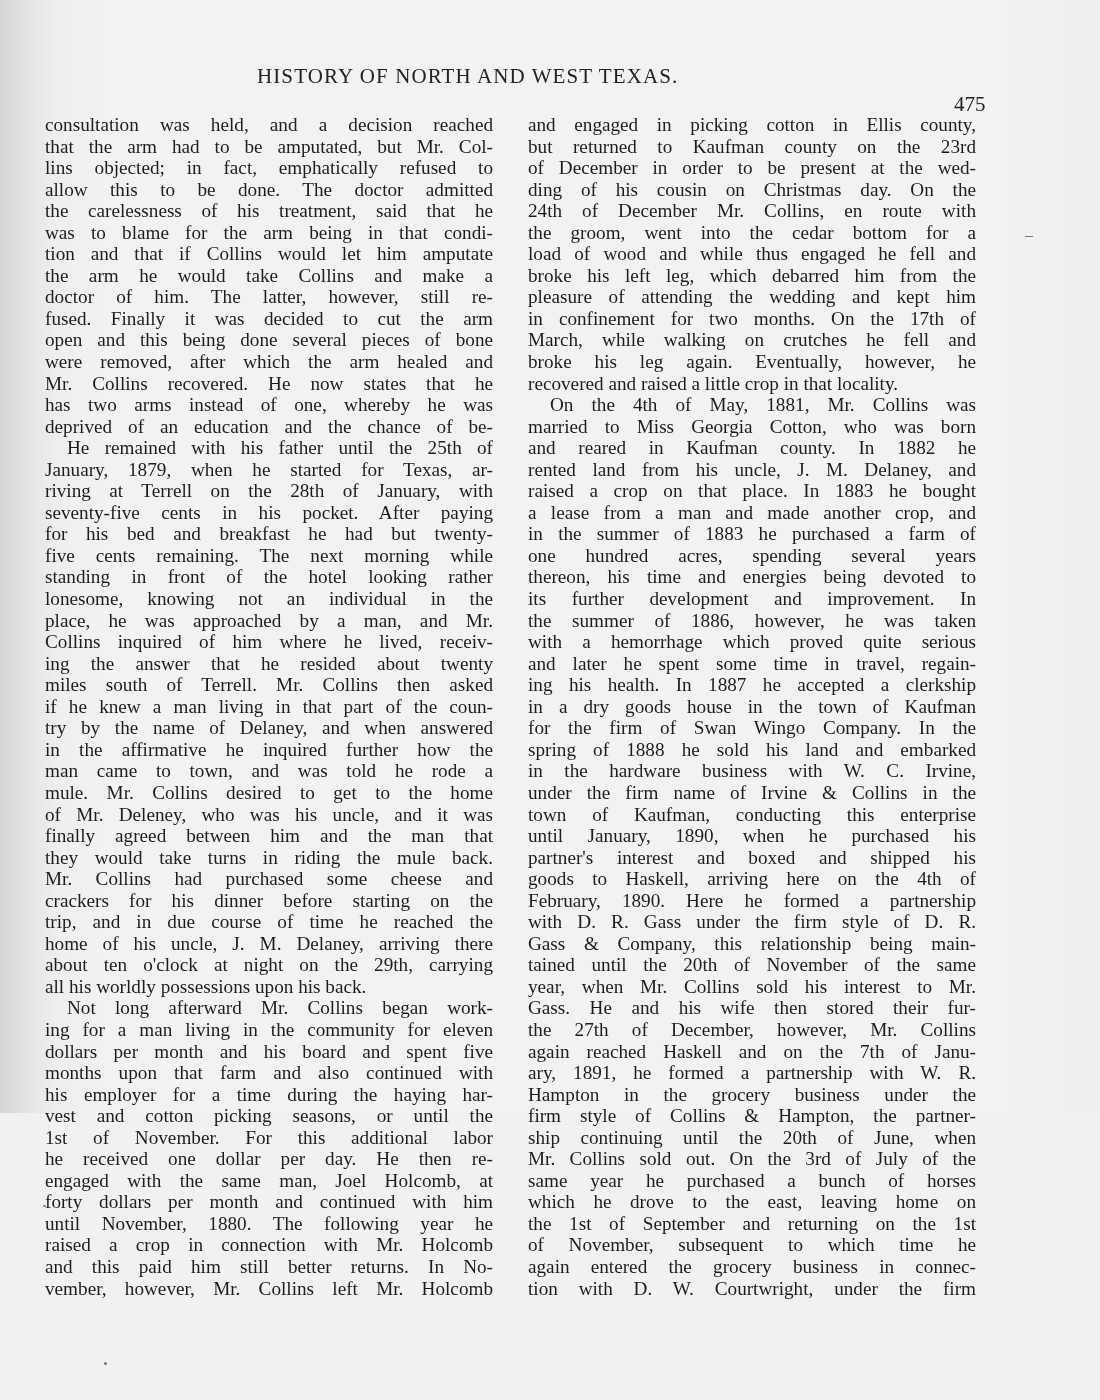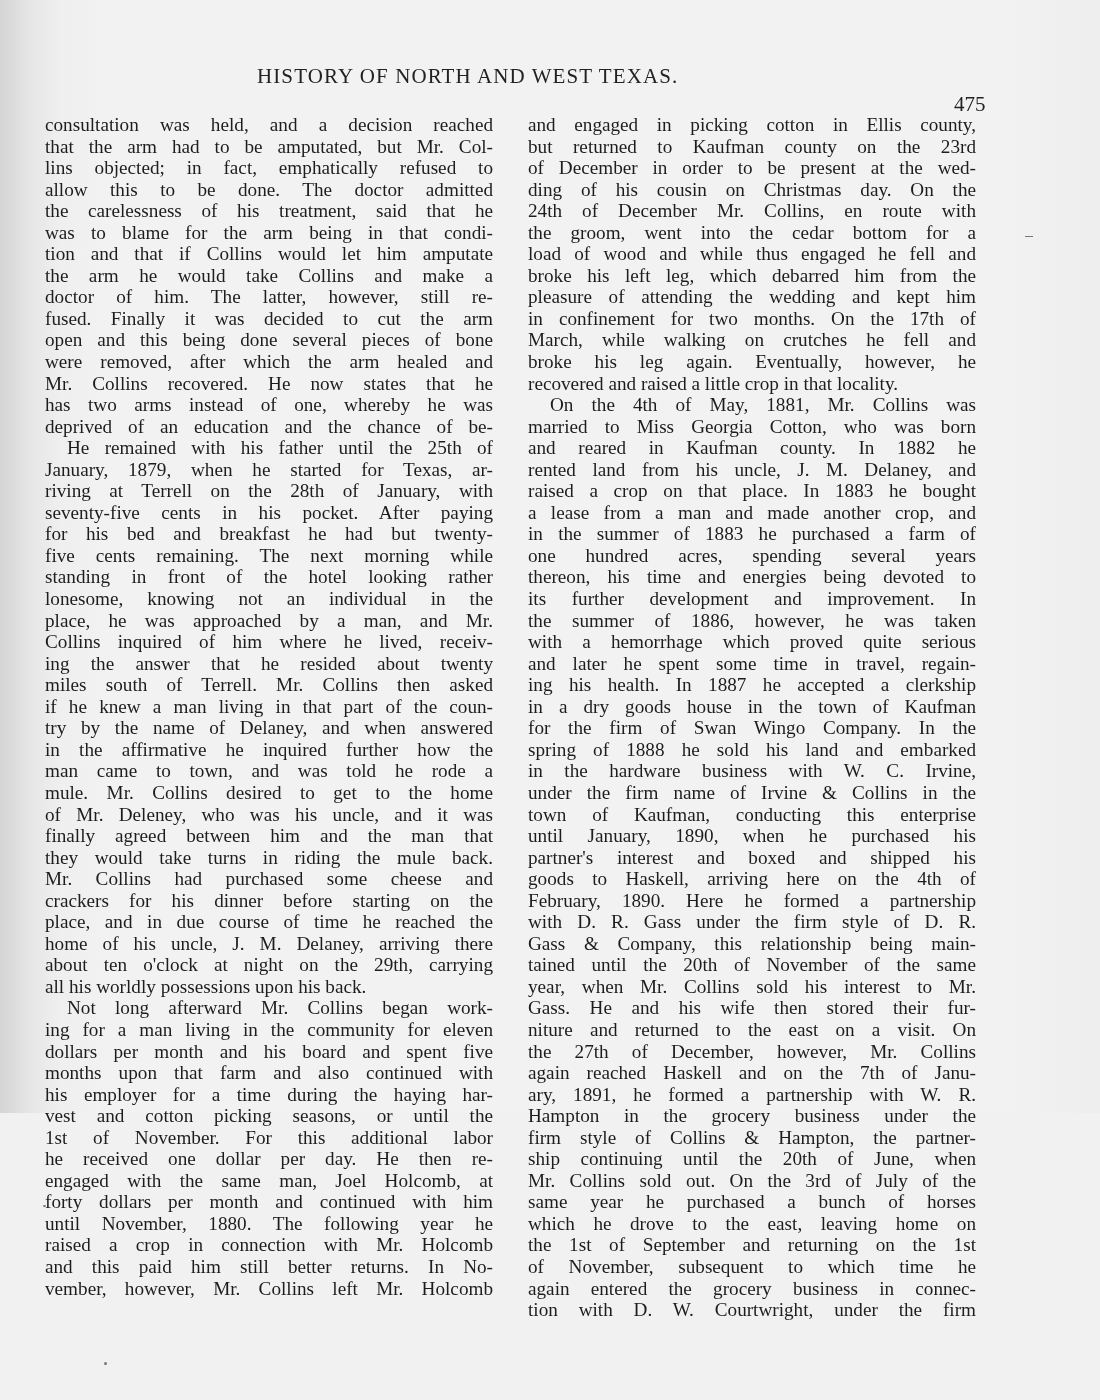--- a/index.html
+++ b/index.html
@@ -108,21 +108,21 @@
       <span class="line">if he knew a man living in that part of the coun-</span>
       <span class="line">try by the name of Delaney, and when answered</span>
       <span class="line">in the affirmative he inquired further how the</span>
       <span class="line">man came to town, and was told he rode a</span>
       <span class="line">mule. Mr. Collins desired to get to the home</span>
       <span class="line">of Mr. Deleney, who was his uncle, and it was</span>
       <span class="line">finally agreed between him and the man that</span>
       <span class="line">they would take turns in riding the mule back.</span>
       <span class="line">Mr. Collins had purchased some cheese and</span>
       <span class="line">crackers for his dinner before starting on the</span>
-      <span class="line">place, and in due course of time he reached the</span>
+      <span class="line">trip, and in due course of time he reached the</span>
       <span class="line">home of his uncle, J. M. Delaney, arriving there</span>
       <span class="line">about ten o'clock at night on the 29th, carrying</span>
       <span class="line last">all his worldly possessions upon his back.</span>
       <span class="line indent">Not long afterward Mr. Collins began work-</span>
       <span class="line">ing for a man living in the community for eleven</span>
       <span class="line">dollars per month and his board and spent five</span>
       <span class="line">months upon that farm and also continued with</span>
       <span class="line">his employer for a time during the haying har-</span>
       <span class="line">vest and cotton picking seasons, or until the</span>
       <span class="line">1st of November. For this additional labor</span>
@@ -170,21 +170,20 @@
       <span class="line">town of Kaufman, conducting this enterprise</span>
       <span class="line">until January, 1890, when he purchased his</span>
       <span class="line">partner's interest and boxed and shipped his</span>
       <span class="line">goods to Haskell, arriving here on the 4th of</span>
       <span class="line">February, 1890. Here he formed a partnership</span>
       <span class="line">with D. R. Gass under the firm style of D. R.</span>
       <span class="line">Gass &amp; Company, this relationship being main-</span>
       <span class="line">tained until the 20th of November of the same</span>
       <span class="line">year, when Mr. Collins sold his interest to Mr.</span>
       <span class="line">Gass. He and his wife then stored their fur-</span>
-      <span class="line">niture and returned to the east on a visit. On</span>
       <span class="line">the 27th of December, however, Mr. Collins</span>
       <span class="line">again reached Haskell and on the 7th of Janu-</span>
       <span class="line">ary, 1891, he formed a partnership with W. R.</span>
       <span class="line">Hampton in the grocery business under the</span>
       <span class="line">firm style of Collins &amp; Hampton, the partner-</span>
       <span class="line">ship continuing until the 20th of June, when</span>
       <span class="line">Mr. Collins sold out. On the 3rd of July of the</span>
       <span class="line">same year he purchased a bunch of horses</span>
       <span class="line">which he drove to the east, leaving home on</span>
       <span class="line">the 1st of September and returning on the 1st</span>

